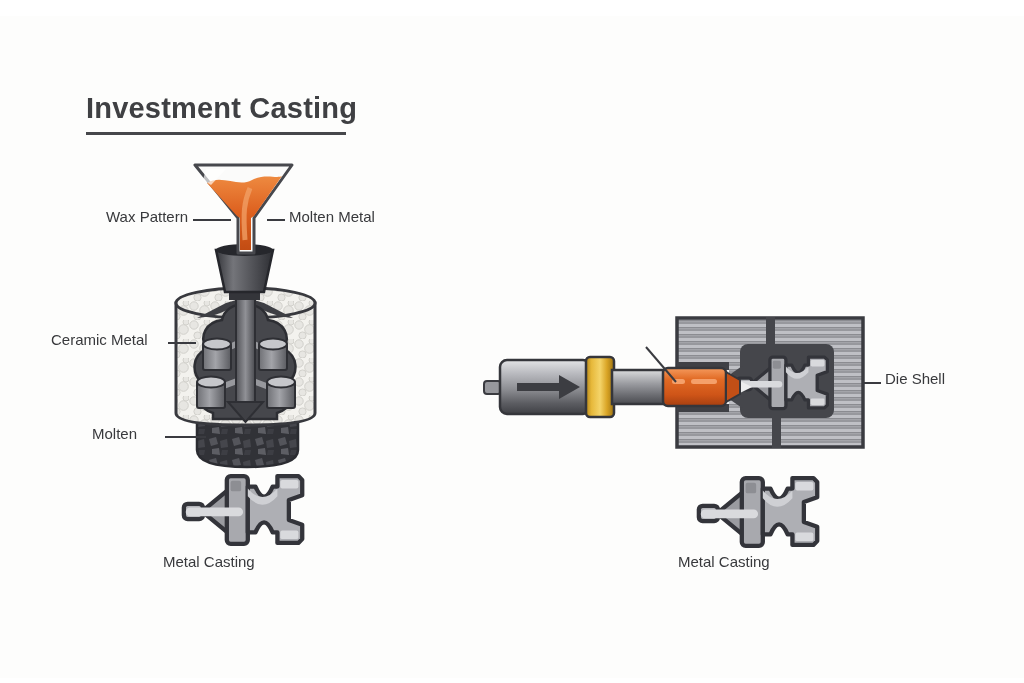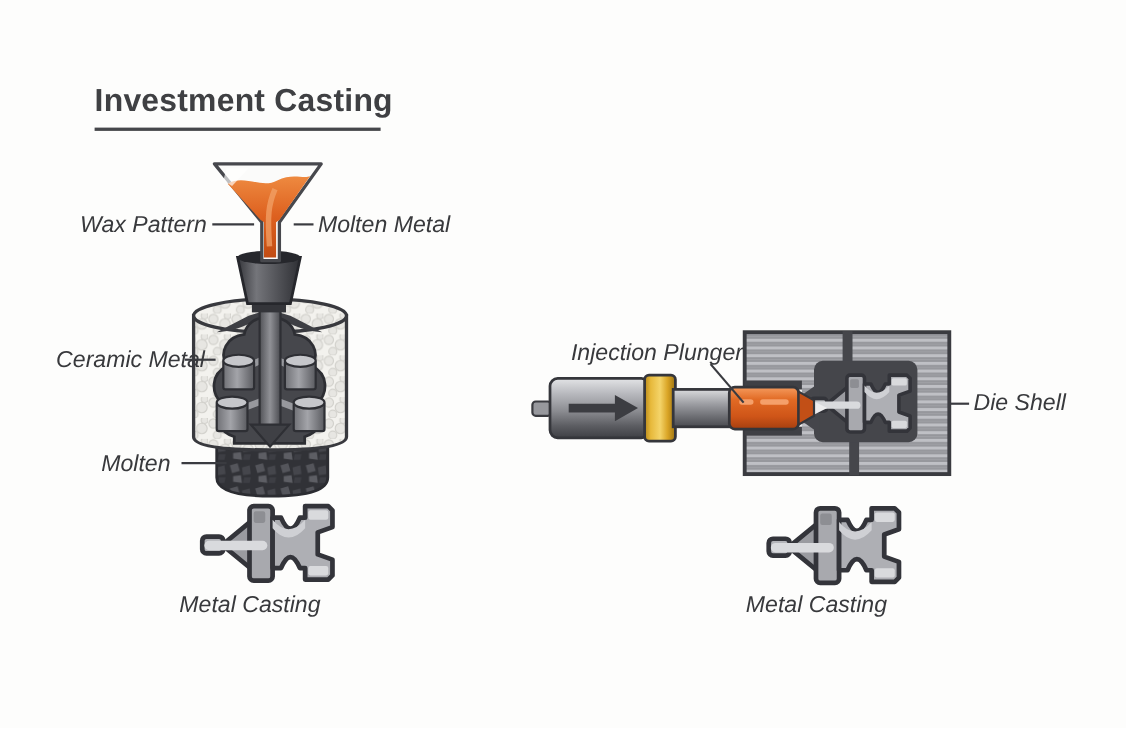--- a/index.html
+++ b/index.html
@@ -1,30 +1,31 @@
 <!DOCTYPE html>
 <html style="--bg: #fdfdfc; --text: #38393c; --title: #3f4043;"><head>
 <meta charset="utf-8">
 <style>
   html,body{margin:0;padding:0;background:#fff;}
   .canvas{
     position:relative;width:1024px;height:662px;overflow:hidden;
     background:var(--bg,#fdfdfc);
     font-family:"Liberation Sans",sans-serif;
+    margin-top:16px;
   }
   .stage{position:absolute;left:0;top:0;}
   .title{
     position:absolute;color:var(--title,#3f4043);
     font-size:29px;font-weight:700;letter-spacing:.2px;
     text-align:center;border-bottom:3px solid #46474b;padding-bottom:7px;
     white-space:nowrap;
   }
   .lbl{
     position:absolute;color:var(--text,#38393c);
-    font-size:21px;line-height:1.1;white-space:nowrap;font-style:italic;
+    font-size:15px;line-height:1.1;white-space:nowrap;
   }
   .center{text-align:left;}
 </style>
 </head>
 <body>
 
 <div class="canvas">
 
   <svg class="stage" width="1024" height="683" viewBox="0 0 1024 683">
     <defs>
@@ -222,19 +223,18 @@
   <div class="lbl" style="right:836px;top:193px;text-align:right;">Wax Pattern</div>
 
   <div class="lbl" style="left:289px;top:193px;text-align:right;">Molten Metal</div>
 
   <div class="lbl" style="left:51px;top:316px;">Ceramic Metal</div>
 
   <div class="lbl" style="left:92px;top:410px;">Molten</div>
 
   <div class="lbl center" style="left:163px;top:538px;width:170px;">Metal Casting</div>
 
-  <div class="lbl" style="left:519px;top:309px;">Injection Plunger</div>
 
   <div class="lbl" style="left:885px;top:355px;">Die Shell</div>
 
   <div class="lbl center" style="left:678px;top:538px;width:170px;">Metal Casting</div>
 
 </div>
 
 </body></html>

